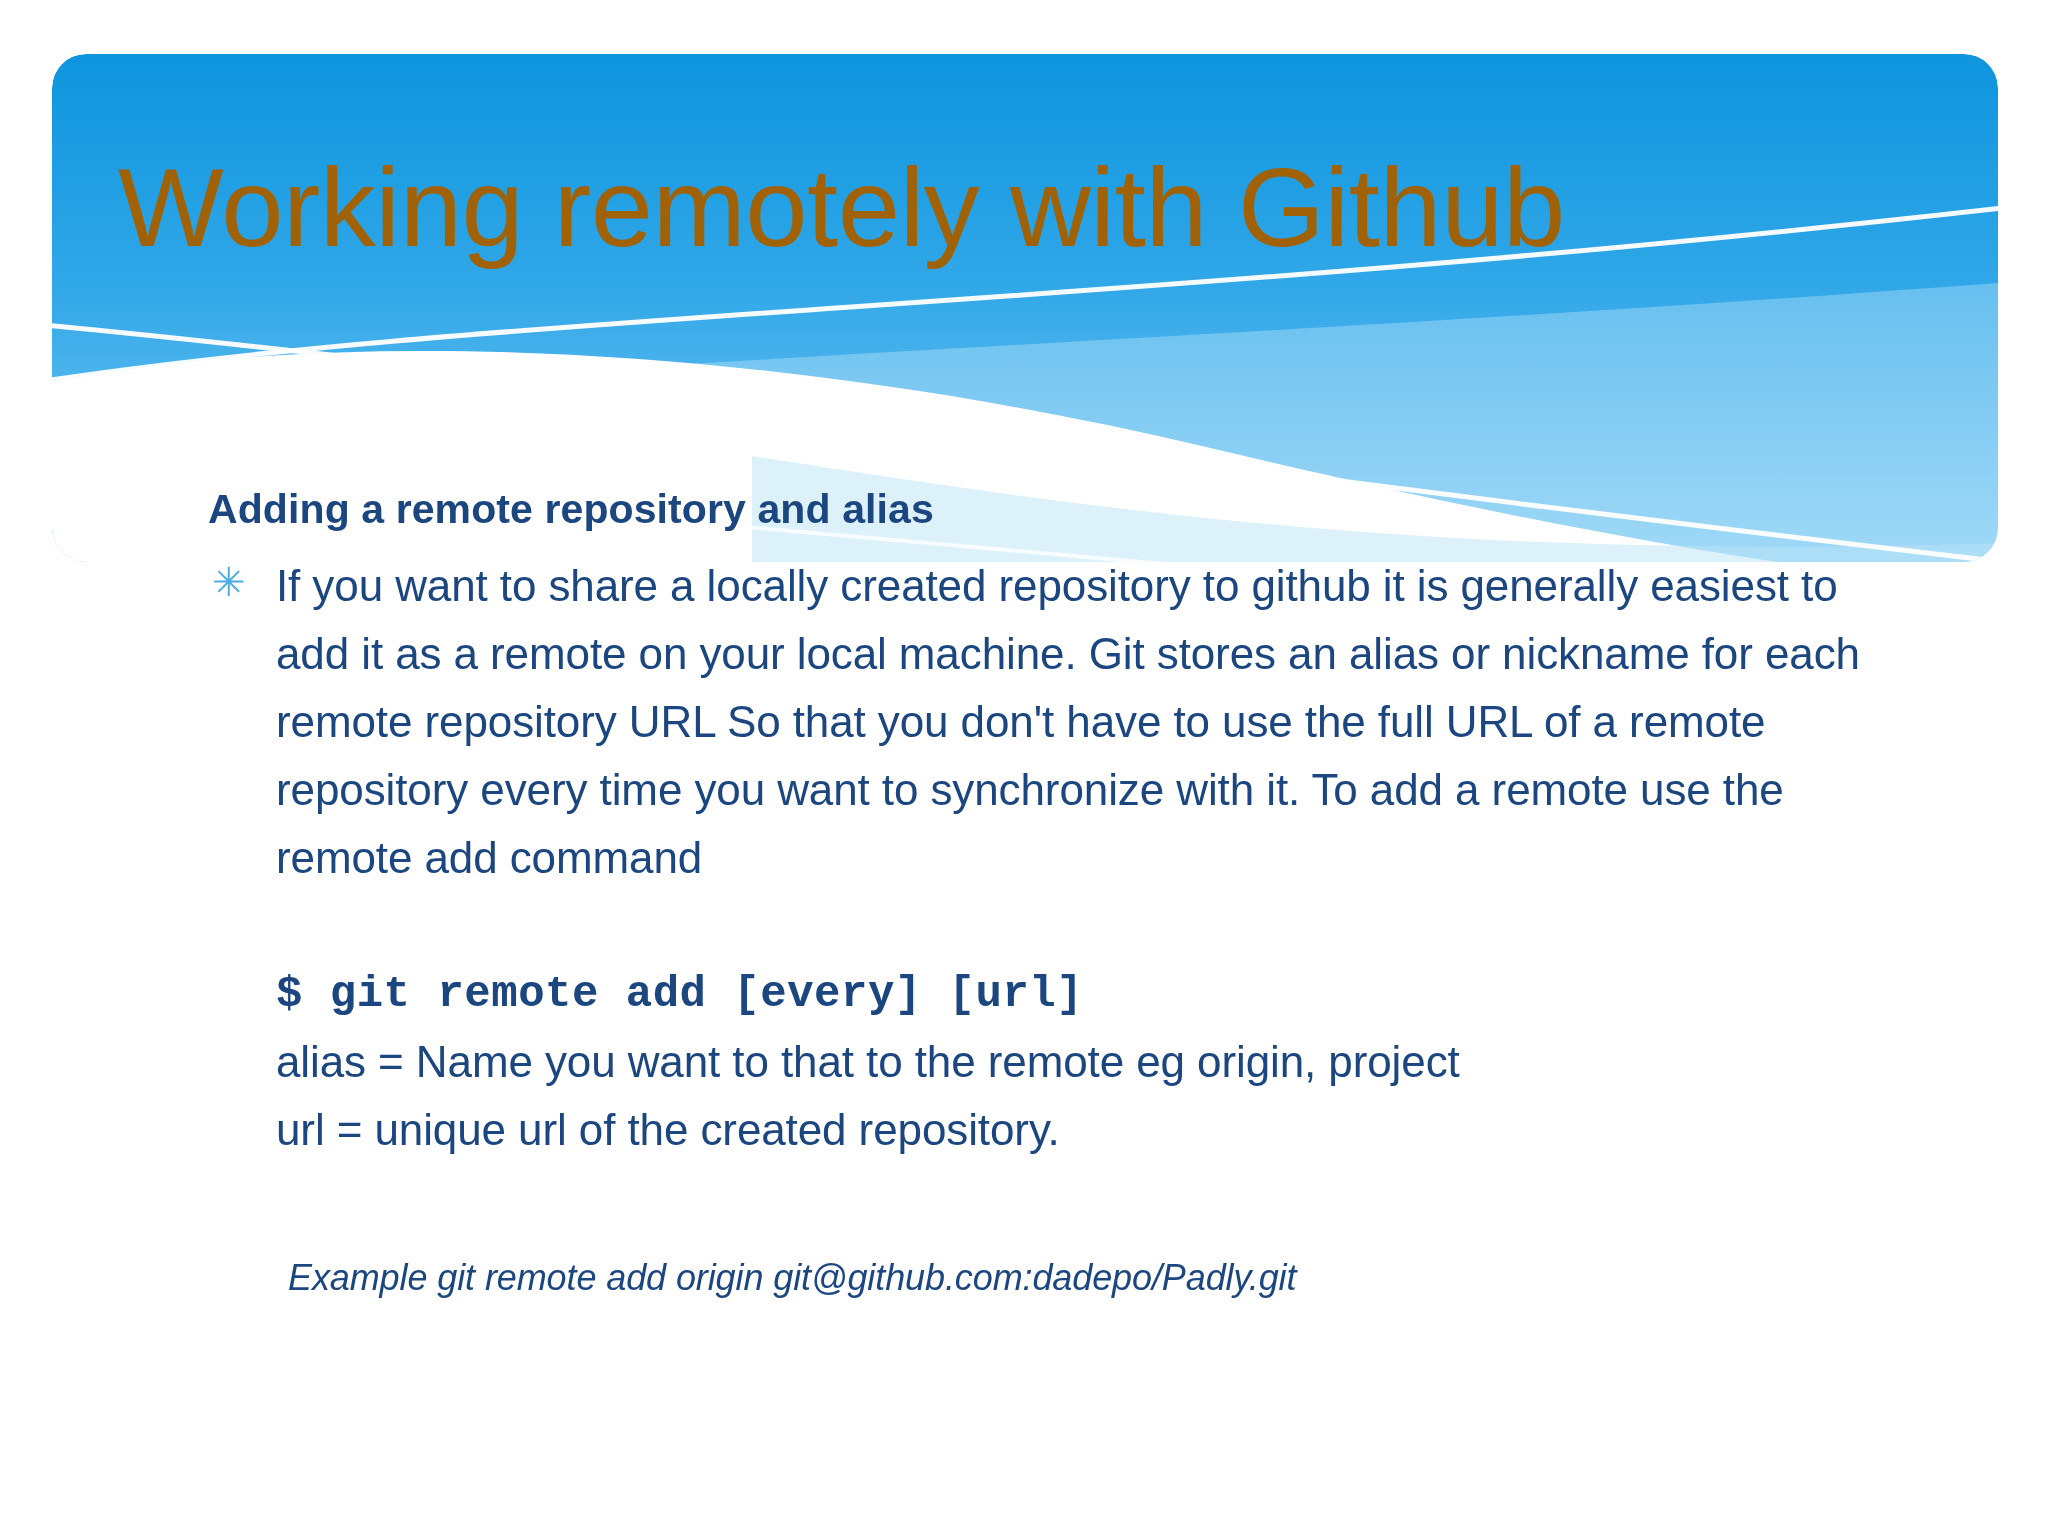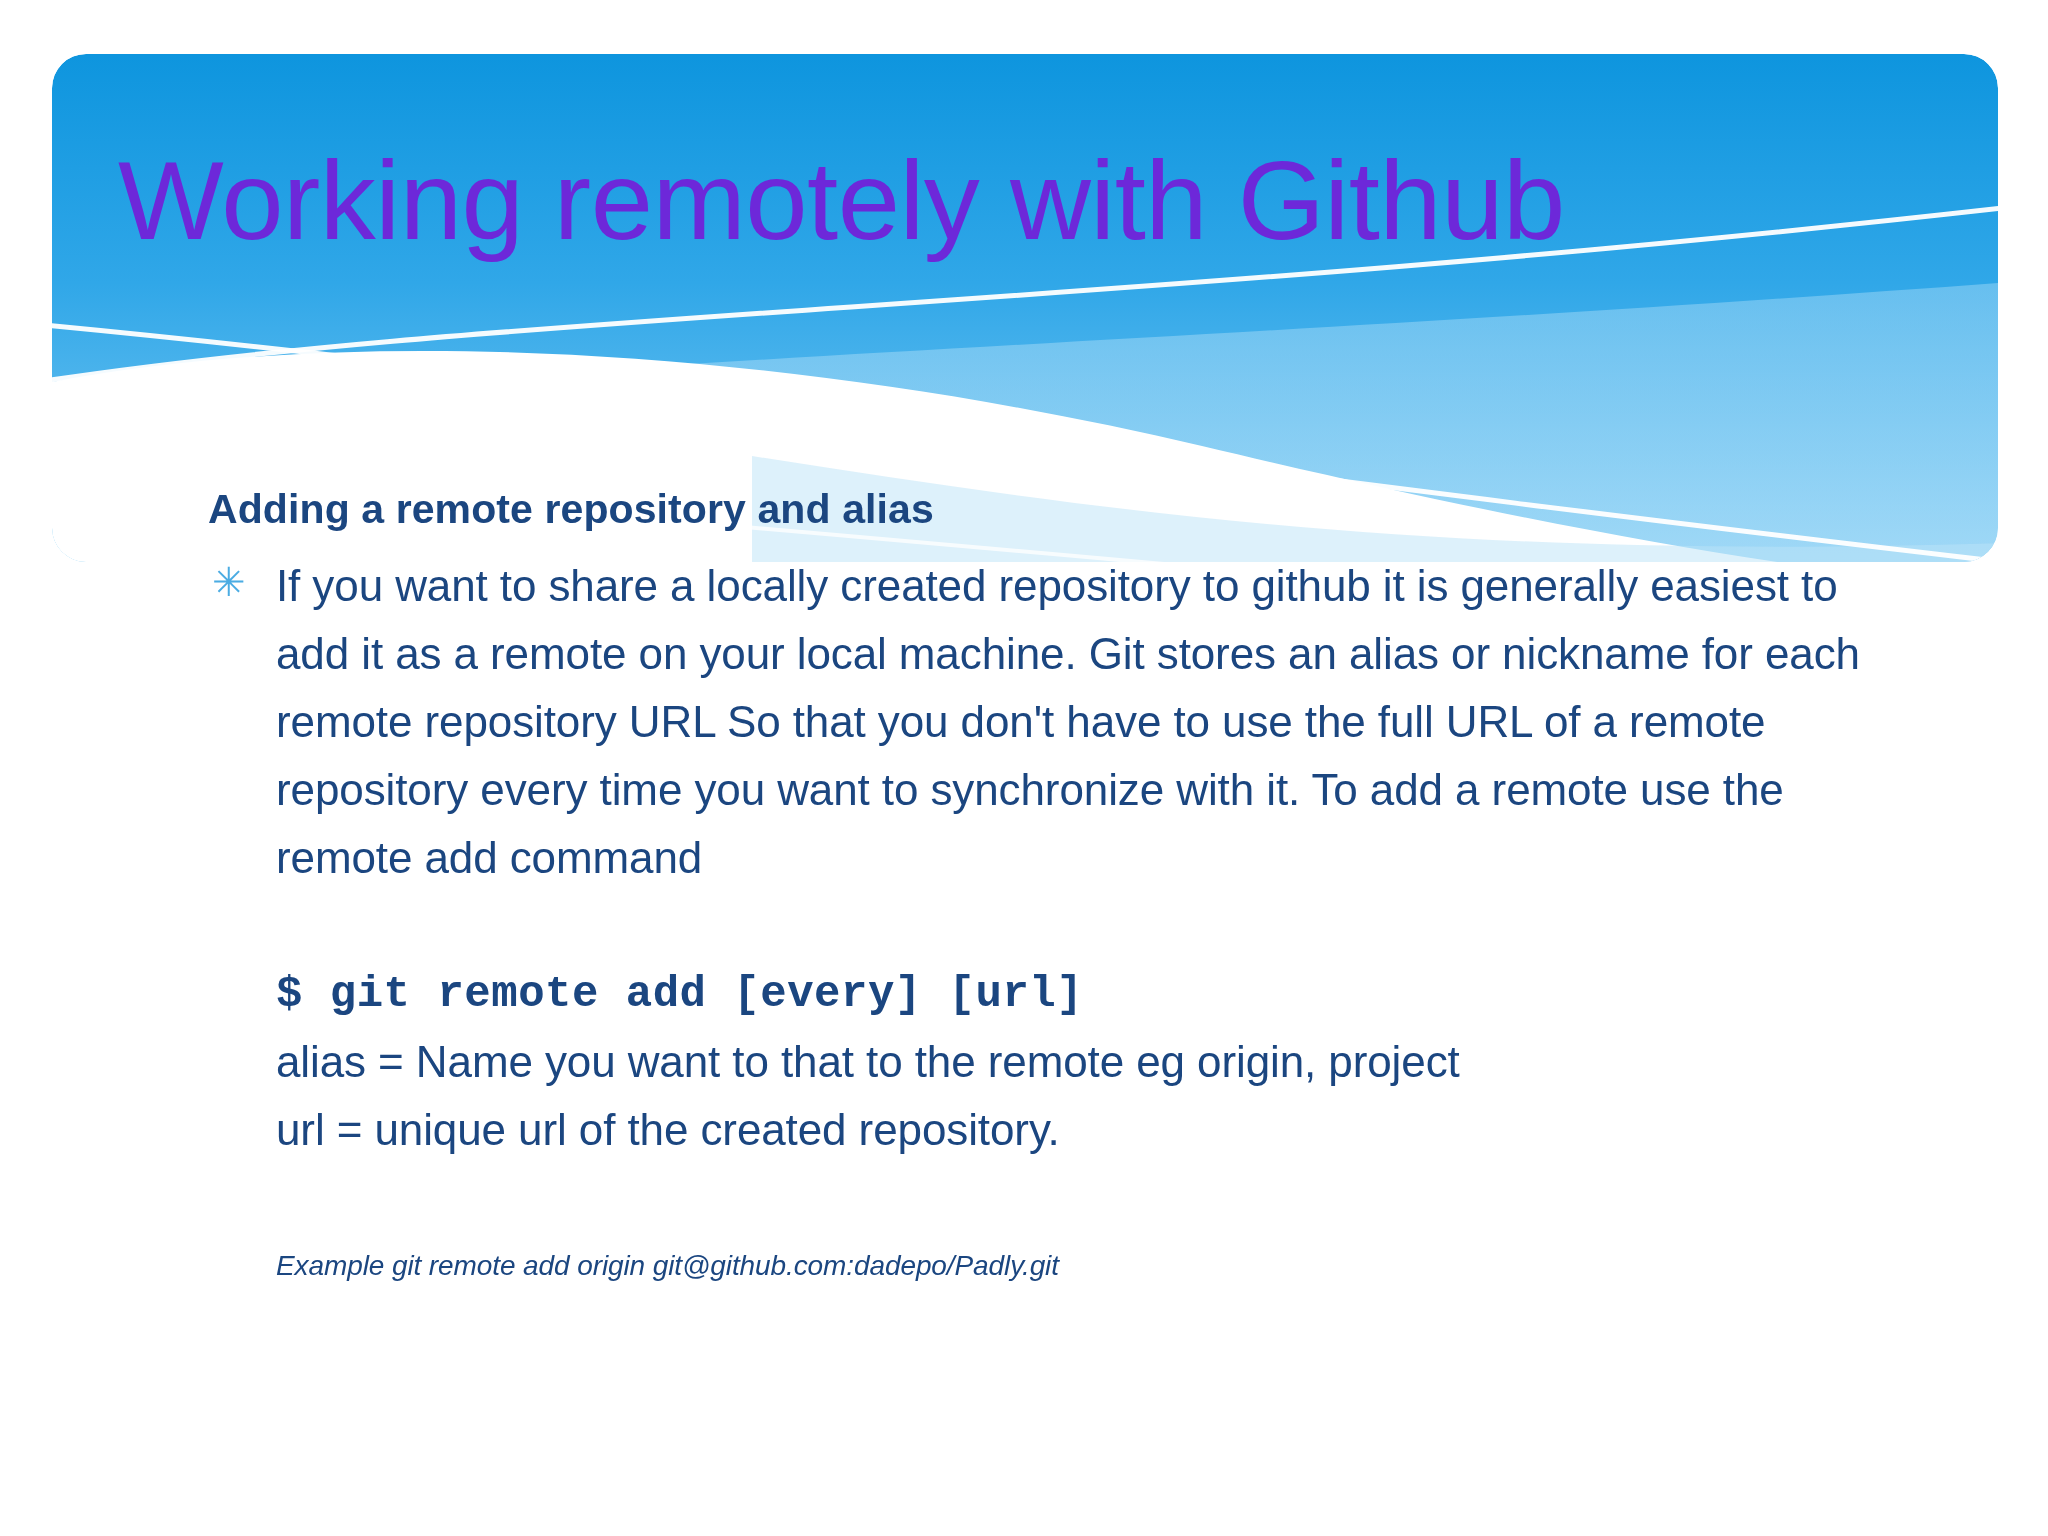--- a/index.html
+++ b/index.html
@@ -38,26 +38,26 @@
     left: 0;
     top: 0;
     width: 1946px;
     height: 508px;
     display: block;
   }
 
   .slide-title {
     position: absolute;
     left: 118px;
-    top: 138px;
+    top: 145px;
     width: 1800px;
     font-family: "Liberation Sans", sans-serif;
     font-size: 112px;
     font-weight: 400;
-    color: #6d28d9;
+    color: #a16207;
     letter-spacing: -0.5px;
     line-height: 1.12;
     white-space: nowrap;
   }
 
   
   .body-area {
     position: absolute;
     left: 0;
     top: 0;
@@ -128,24 +128,24 @@
     font-size: 44px;
     line-height: 68px;
     color: #1B4680;
     margin: 0;
     letter-spacing: -0.1px;
   }
 
   .example-line {
     font-family: "Liberation Sans", sans-serif;
     font-style: italic;
-    font-size: 28px;
-    line-height: 68px;
-    color: #1B4680;
-    margin: 0;
+    font-size: 36px;
+    line-height: 68px;
+    color: #1B4680;
+    margin: 12px;
     letter-spacing: -0.1px;
     white-space: nowrap;
   }
 </style>
 </head>
 <body>
 
 <div class="slide">
 
   <div class="header-banner">

